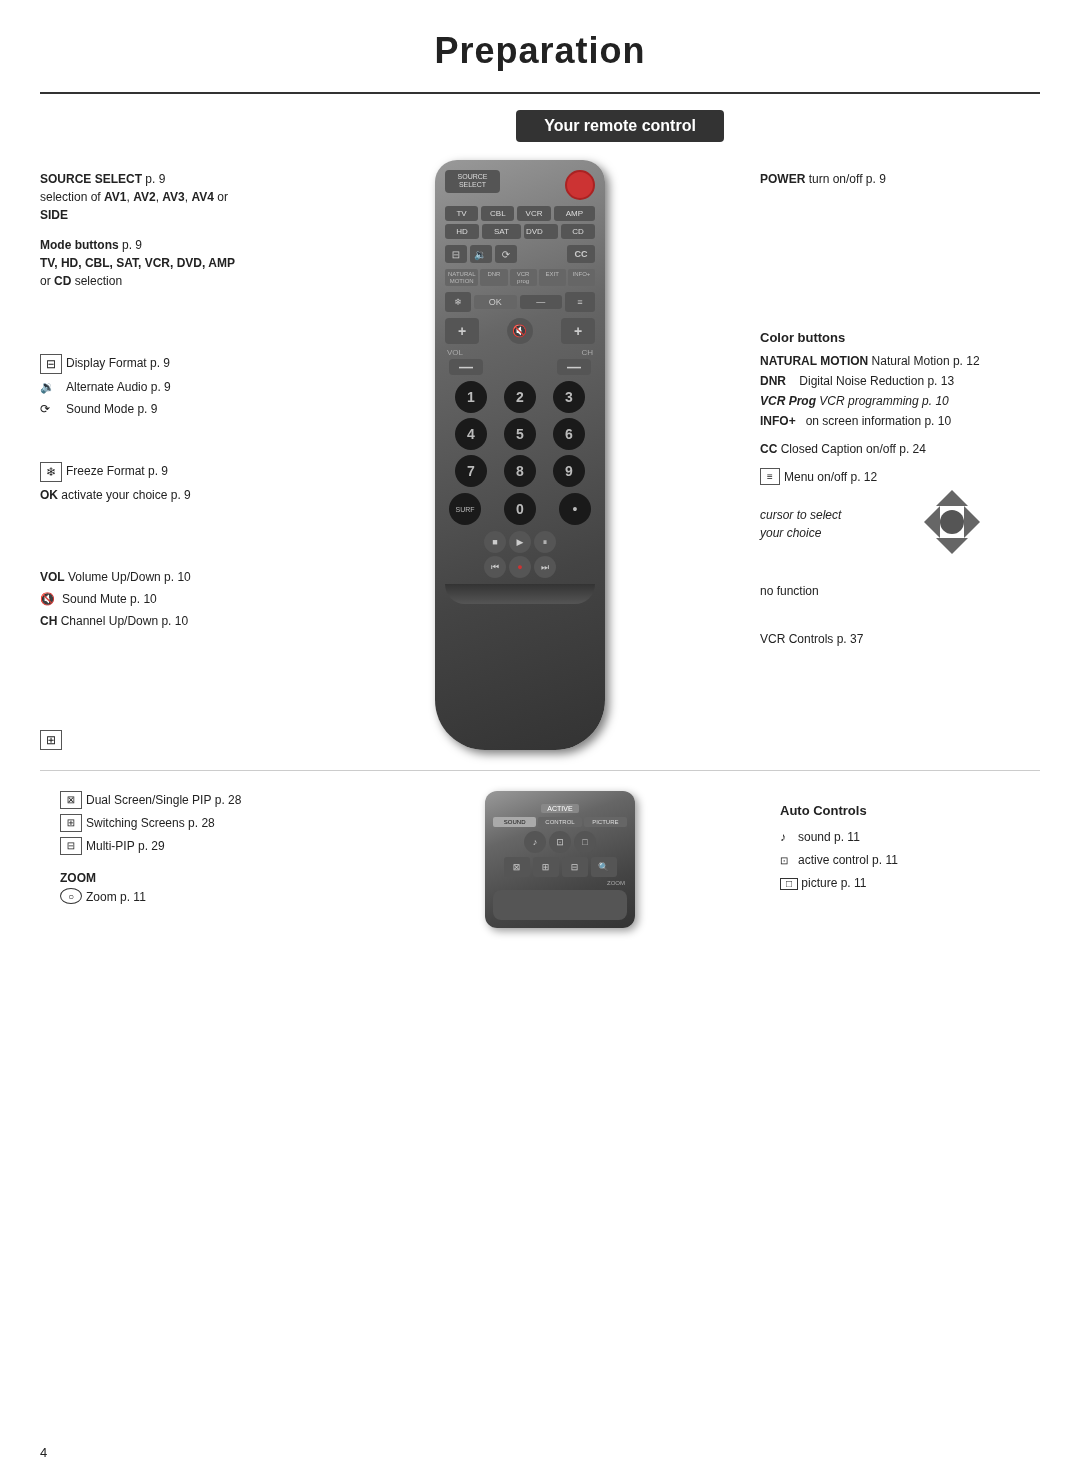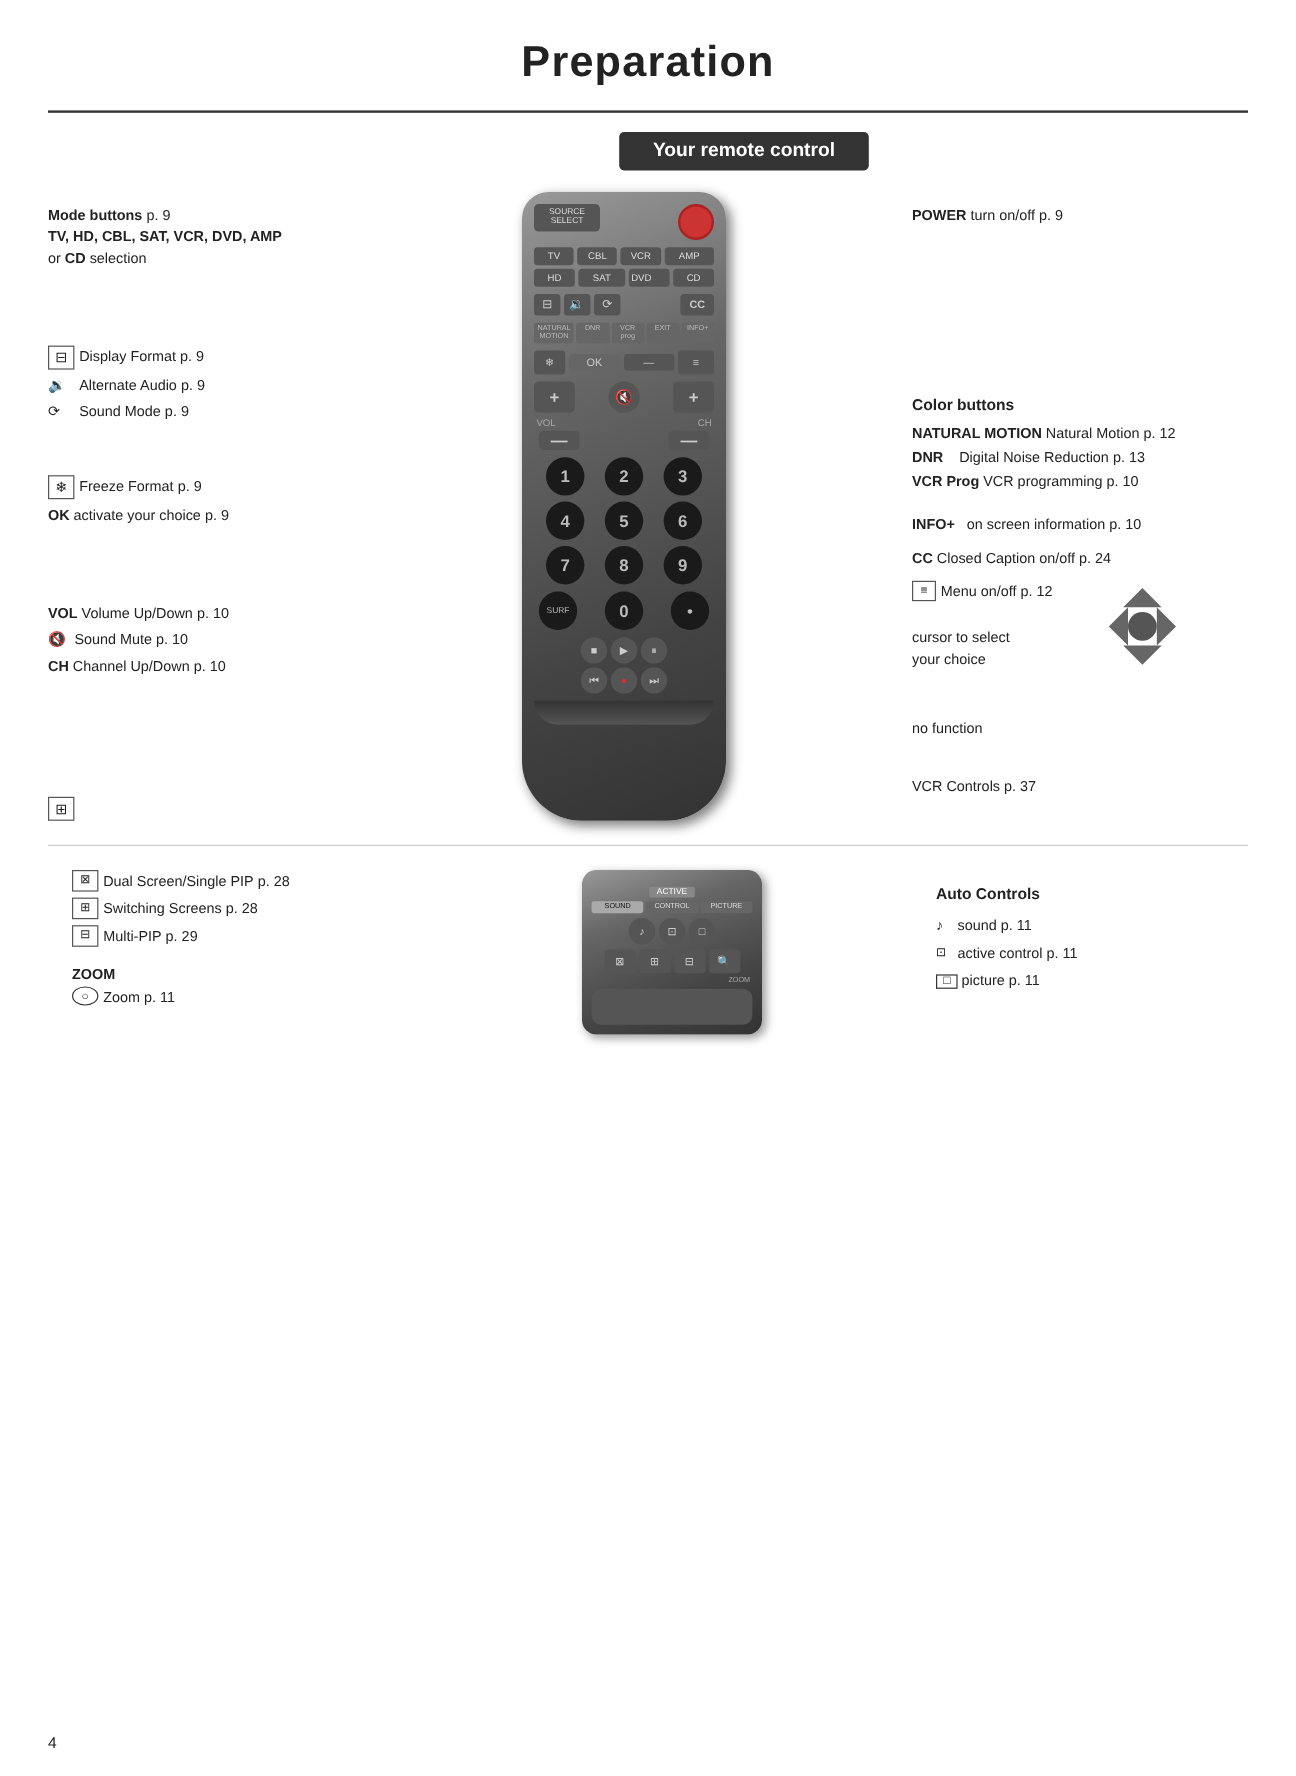--- a/index.html
+++ b/index.html
@@ -37,20 +37,25 @@
   <div style="position:relative; width:100%; display:flex; justify-content:center; margin-bottom:8px;">
     <div style="background:#333; color:#fff; font-size:16px; font-weight:bold; padding:7px 28px; border-radius:4px; display:inline-block; position:relative; left:80px;">
       <span>Your remote control</span>
     </div>
   </div>
 
   <div style="display:flex; flex-direction:row; width:100%; margin-top:4px; position:relative;">
 
     <div style="width:240px; flex-shrink:0; font-size:12px; line-height:1.5; padding-top:20px;">
 
+      <div style="margin-bottom:12px;">
+        <div><span class="bold">SOURCE SELECT</span>&nbsp;<span>p. 9</span></div>
+        <div>selection of <b>AV1</b>, <b>AV2</b>, <b>AV3</b>, <b>AV4</b> or</div>
+        <div><b>SIDE</b></div>
+      </div>
 
       <div style="margin-bottom:14px;">
         <div><span class="bold">Mode buttons</span>&nbsp;<span>p. 9</span></div>
         <div><b>TV, HD, CBL, SAT, VCR, DVD, AMP</b></div>
         <div>or <b>CD</b> selection</div>
       </div>
 
       <div style="height:50px;"></div>
 
       <div style="display:flex; align-items:flex-start; margin-bottom:4px;">
@@ -241,34 +246,34 @@
       <div style="margin-bottom:60px;">
         <b>POWER</b>&nbsp;turn on/off&nbsp;<span>p. 9</span>
       </div>
 
       <div style="height:80px;"></div>
 
       <div style="margin-bottom:10px;">
         <div style="font-weight:bold; font-size:13px; margin-bottom:4px;">Color buttons</div>
         <div style="margin-bottom:2px;"><b>NATURAL MOTION</b>&nbsp;Natural Motion&nbsp;p. 12</div>
         <div style="margin-bottom:2px;"><b>DNR</b>&nbsp;&nbsp;&nbsp;&nbsp;Digital Noise Reduction&nbsp;p. 13</div>
-        <div style="margin-bottom:18px;"><b>VCR Prog</b>&nbsp;VCR programming&nbsp;p. 10</div>
+        <div style="margin-bottom:2px;font-style:italic;"><b>VCR Prog</b>&nbsp;VCR programming&nbsp;p. 10</div>
         <div><b>INFO+</b>&nbsp;&nbsp;&nbsp;on screen information&nbsp;p. 10</div>
       </div>
 
       <div style="margin-top:4px; margin-bottom:10px;">
         <b>CC</b>&nbsp;Closed Caption on/off&nbsp;p. 24
       </div>
 
       <div style="display:flex; align-items:flex-start; margin-bottom:10px;">
         <span style="width:20px; flex-shrink:0; font-size:10px; border:1px solid #555; text-align:center; margin-right:4px;">≡</span>
         <span>Menu on/off&nbsp;p. 12</span>
       </div>
 
-      <div style="margin-bottom:22px; margin-top:20px;">
+      <div style="margin-bottom:22px; margin-top:20px;font-style:italic;">
         cursor to select<br>your choice
       </div>
 
       <div style="margin-bottom:10px; margin-top:40px;">
         no function
       </div>
 
       <div style="margin-top:30px;">
         VCR Controls&nbsp;p. 37
       </div>

